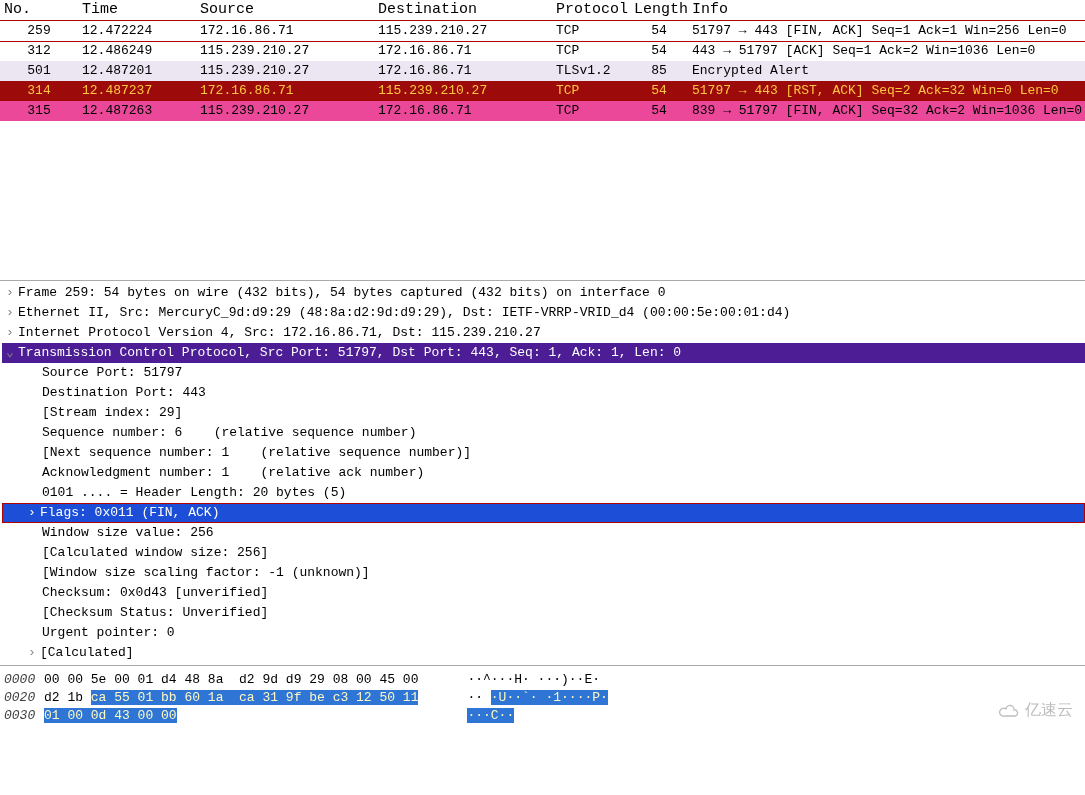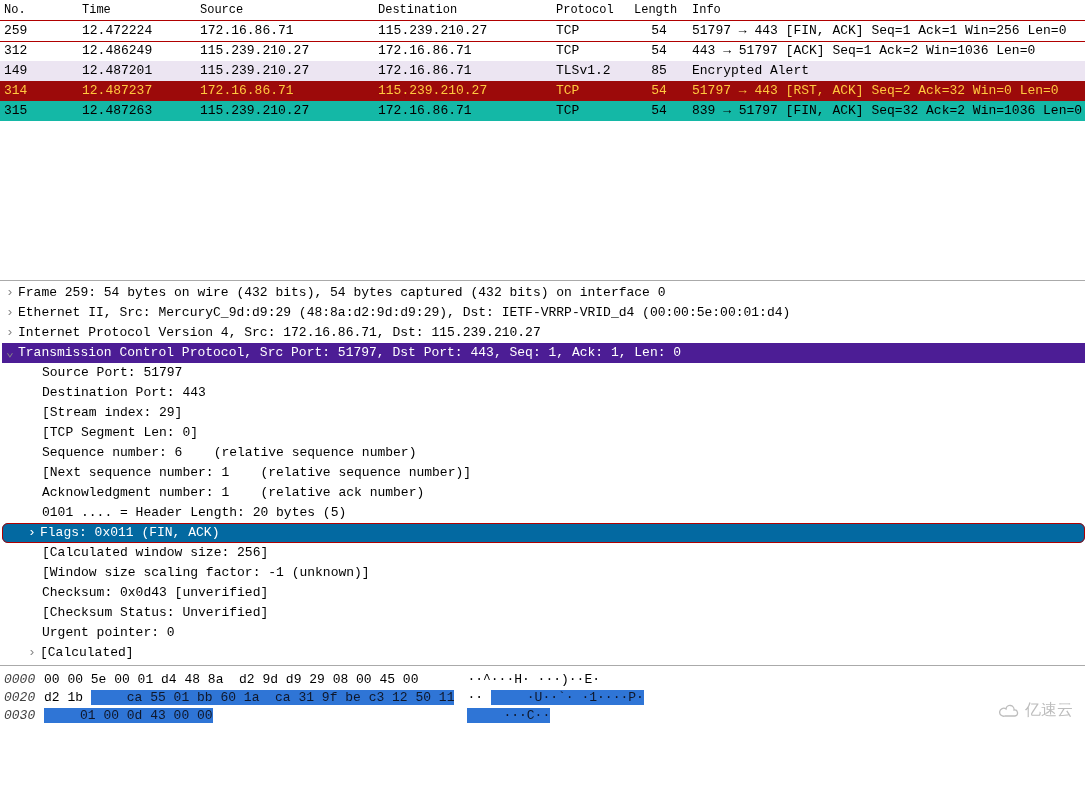--- a/index.html
+++ b/index.html
@@ -1,46 +1,46 @@
 <!DOCTYPE html>
 <html><head>
 <meta charset="utf-8">
 <style>
 html,body{margin:0;padding:0;font-family:"Lucida Console","Courier New",monospace;font-size:13px;line-height:20px;color:#000;background:#fff;width:1085px;}
 .packet-table{width:100%;border-collapse:collapse;table-layout:fixed;}
-.packet-table th{font-weight:normal;text-align:left;padding:0 4px;font-size:12px;border-bottom:1px solid #e0e0e0;height:18px;background:#fff;}
+.packet-table th{font-weight:normal;text-align:left;padding:0 4px;font-size:15px;border-bottom:1px solid #e0e0e0;height:18px;background:#fff;}
 .packet-table td{padding:0 4px;height:20px;white-space:nowrap;overflow:hidden;}
-.col-no{width:70px;text-align:left;}
+.col-no{width:70px;text-align:center;}
 .col-time{width:110px;}
 .col-src{width:170px;}
 .col-dst{width:170px;}
 .col-proto{width:70px;}
 .col-len{width:50px;text-align:center;}
 .col-info{}
 .row-boxed td{}
 .row-boxed{outline:1px solid #b00000;}
 .row-red td{background:#9c0a0a;color:#ffc840;margin-left:45px;}
 .row-lav td{background:#ece5f2;}
-.row-gray td{background:#14b8a6;}
+.row-gray td{background:#ec4899;}
 .list-wrap{height:280px;overflow:hidden;}
 
 .details{border-top:1px solid #aaa;padding:2px 0 2px 2px;}
 .details .row{white-space:pre;padding-left:18px;height:20px;}
 .details .row .twisty{display:inline-block;width:12px;margin-left:-14px;color:#888;cursor:pointer;}
 .details .row.child{padding-left:40px;}
 .details .row.sel{background:#4c1d95;color:#fff;}
 .details .row.flags{outline:1px solid #b00000;outline-offset:-1px;}
-.details .row.flags.sel{background:#0369a1;color:#fff;border-radius:6px;}
+.details .row.flags.sel{background:#1d4ed8;color:#fff;}
 
 .hexpane{border-top:1px solid #aaa;padding:4px 0 4px 4px;position:relative;}
 .hexpane .hrow{white-space:pre;height:18px;}
 .hexpane .offset{color:#404040;display:inline-block;width:40px;font-style:italic;}
 .hexpane .bytes{display:inline-block;width:400px;}
 .hexpane .ascii{display:inline-block;}
-.hexpane .selbytes{background:#2f75d6;color:#0f172a;padding-left:36px;}
+.hexpane .selbytes{background:#2f75d6;color:#fef9c3;}
 
 .watermark{position:absolute;right:12px;bottom:8px;color:#bdbdbd;font-size:16px;font-family:sans-serif;}
 .watermark svg{vertical-align:middle;}
 </style>
 </head>
 <body>
 
 <div class="list-wrap">
 <table class="packet-table">
   <thead>
@@ -67,21 +67,21 @@
         <tr class="">
           <td class="col-no">312</td>
           <td class="col-time">12.486249</td>
           <td class="col-src">115.239.210.27</td>
           <td class="col-dst">172.16.86.71</td>
           <td class="col-proto">TCP</td>
           <td class="col-len">54</td>
           <td class="col-info">443 → 51797 [ACK] Seq=1 Ack=2 Win=1036 Len=0</td>
         </tr>
         <tr class="row-lav">
-          <td class="col-no">149</td>
+          <td class="col-no">501</td>
           <td class="col-time">12.487201</td>
           <td class="col-src">115.239.210.27</td>
           <td class="col-dst">172.16.86.71</td>
           <td class="col-proto">TLSv1.2</td>
           <td class="col-len">85</td>
           <td class="col-info">Encrypted Alert</td>
         </tr>
         <tr class="row-red">
           <td class="col-no">314</td>
           <td class="col-time">12.487237</td>
@@ -105,26 +105,26 @@
 </div>
 
 <div class="details">
   <div class="row"><span class="twisty">›</span><span>Frame 259: 54 bytes on wire (432 bits), 54 bytes captured (432 bits) on interface 0</span></div>
   <div class="row"><span class="twisty">›</span><span>Ethernet II, Src: MercuryC_9d:d9:29 (48:8a:d2:9d:d9:29), Dst: IETF-VRRP-VRID_d4 (00:00:5e:00:01:d4)</span></div>
   <div class="row"><span class="twisty">›</span><span>Internet Protocol Version 4, Src: 172.16.86.71, Dst: 115.239.210.27</span></div>
   <div class="row sel"><span class="twisty">⌄</span><span>Transmission Control Protocol, Src Port: 51797, Dst Port: 443, Seq: 1, Ack: 1, Len: 0</span></div>
   <div class="row child"><span>Source Port: 51797</span></div>
   <div class="row child"><span>Destination Port: 443</span></div>
   <div class="row child"><span>[Stream index: 29]</span></div>
-  <div class="row child"><span>[TCP Segment Len: 0]</span></div>
   <div class="row child"><span>Sequence number: 6    (relative sequence number)</span></div>
   <div class="row child"><span>[Next sequence number: 1    (relative sequence number)]</span></div>
   <div class="row child"><span>Acknowledgment number: 1    (relative ack number)</span></div>
   <div class="row child"><span>0101 .... = Header Length: 20 bytes (5)</span></div>
   <div class="row child sel flags"><span class="twisty" style="color:#fff">›</span><span>Flags: 0x011 (FIN, ACK)</span></div>
+  <div class="row child"><span>Window size value: 256</span></div>
   <div class="row child"><span>[Calculated window size: 256]</span></div>
   <div class="row child"><span>[Window size scaling factor: -1 (unknown)]</span></div>
   <div class="row child"><span>Checksum: 0x0d43 [unverified]</span></div>
   <div class="row child"><span>[Checksum Status: Unverified]</span></div>
   <div class="row child"><span>Urgent pointer: 0</span></div>
   <div class="row child"><span class="twisty">›</span><span>[Calculated]</span></div>
 </div>
 
 <div class="hexpane">
   <div id="hex-rows">

